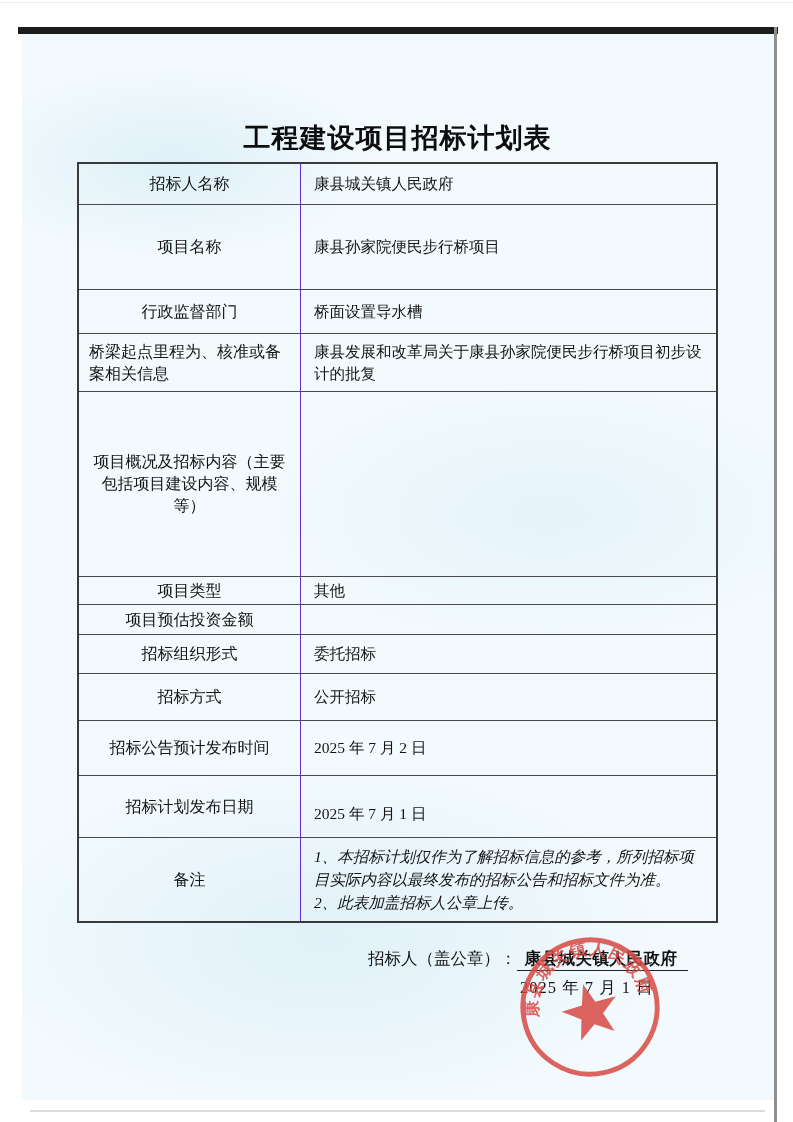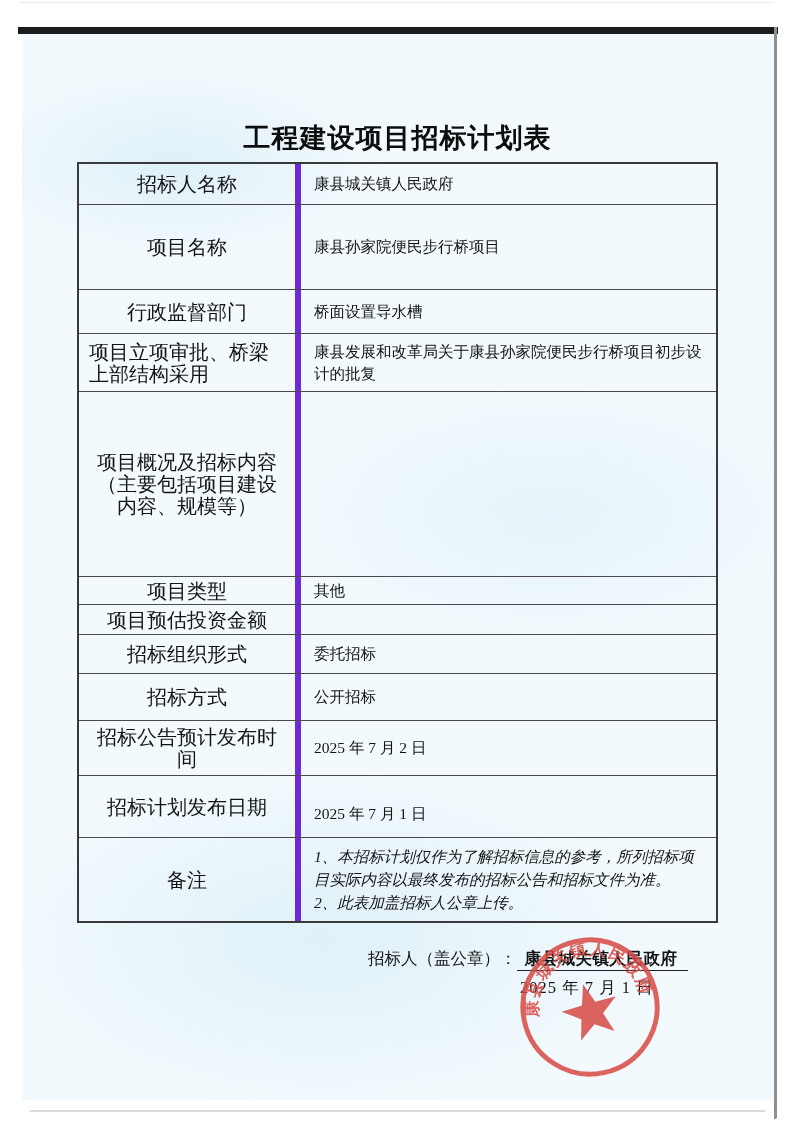--- a/index.html
+++ b/index.html
@@ -2,21 +2,20 @@
 <html><head>
 <meta charset="utf-8">
 <style>
   * { margin:0; padding:0; box-sizing:border-box; }
   html,body { background:#ffffff; }
   .screen {
     position:relative; width:793px; height:1122px; margin:0 auto;
     background:#ffffff; overflow:hidden;
     font-family:"Liberation Serif","DejaVu Serif",serif;
     color:#111111;
-    border-radius:31px;
   }
   .top-hairline { position:absolute; left:0; top:2px; width:793px; height:1px; background:#ececec; }
   .scan-top-edge { position:absolute; left:18px; top:27px; width:760px; height:7px; background:#1c1c1c; }
   .scan-right-edge { position:absolute; left:774px; top:27px; width:3px; height:1095px; background:#8f8f8f; }
   .paper {
     position:absolute; left:22px; top:34px; width:752px; height:1066px;
     background:
       radial-gradient(ellipse 300px 140px at 20% 12%, rgba(205,232,244,0.55), transparent 70%),
       radial-gradient(ellipse 420px 200px at 70% 45%, rgba(208,234,245,0.40), transparent 70%),
       radial-gradient(ellipse 500px 260px at 40% 85%, rgba(204,232,243,0.50), transparent 70%),
@@ -29,23 +28,23 @@
     text-align:center; font-size:27px; font-weight:700; letter-spacing:1px; color:#0d0d0d;
   }
 
   .btable {
     position:absolute; left:77px; top:162px; width:641px;
     border:2px solid #3a3a3a; background:transparent;
   }
   .trow { display:flex; width:100%; }
   .trow + .trow { border-top:1px solid #4a4a4a; }
   .tlabel {
-    width:222px; flex:0 0 222px; border-right:6px solid #6d28d9;
+    width:222px; flex:0 0 222px; border-right:1px solid #6d28d9;
     display:flex; align-items:center; justify-content:center;
-    text-align:center; font-size:20px; line-height:22px; padding:2px 10px; color:#141414;
+    text-align:center; font-size:16px; line-height:22px; padding:2px 10px; color:#141414;
   }
   .tvalue {
     flex:1 1 auto; display:flex; align-items:center;
     text-align:left; font-size:15.5px; line-height:22px; padding:2px 13px; color:#141414;
   }
   .trow:nth-child(1){height:40px}
   .trow:nth-child(2){height:85px}
   .trow:nth-child(3){height:44px}
   .trow:nth-child(4){height:58px}
   .trow:nth-child(5){height:185px}
@@ -90,21 +89,21 @@
     </div>
     <div class="trow">
       <div class="tlabel">项目名称</div>
       <div class="tvalue">康县孙家院便民步行桥项目</div>
     </div>
     <div class="trow">
       <div class="tlabel">行政监督部门</div>
       <div class="tvalue">桥面设置导水槽</div>
     </div>
     <div class="trow">
-      <div class="tlabel">项目立项审批、桥梁上部结构采用</div>
+      <div class="tlabel">桥梁起点里程为、核准或备案相关信息</div>
       <div class="tvalue">康县发展和改革局关于康县孙家院便民步行桥项目初步设计的批复</div>
     </div>
     <div class="trow">
       <div class="tlabel">项目概况及招标内容（主要包括项目建设内容、规模等）</div>
     </div>
     <div class="trow">
       <div class="tlabel">项目类型</div>
       <div class="tvalue">其他</div>
     </div>
     <div class="trow">

